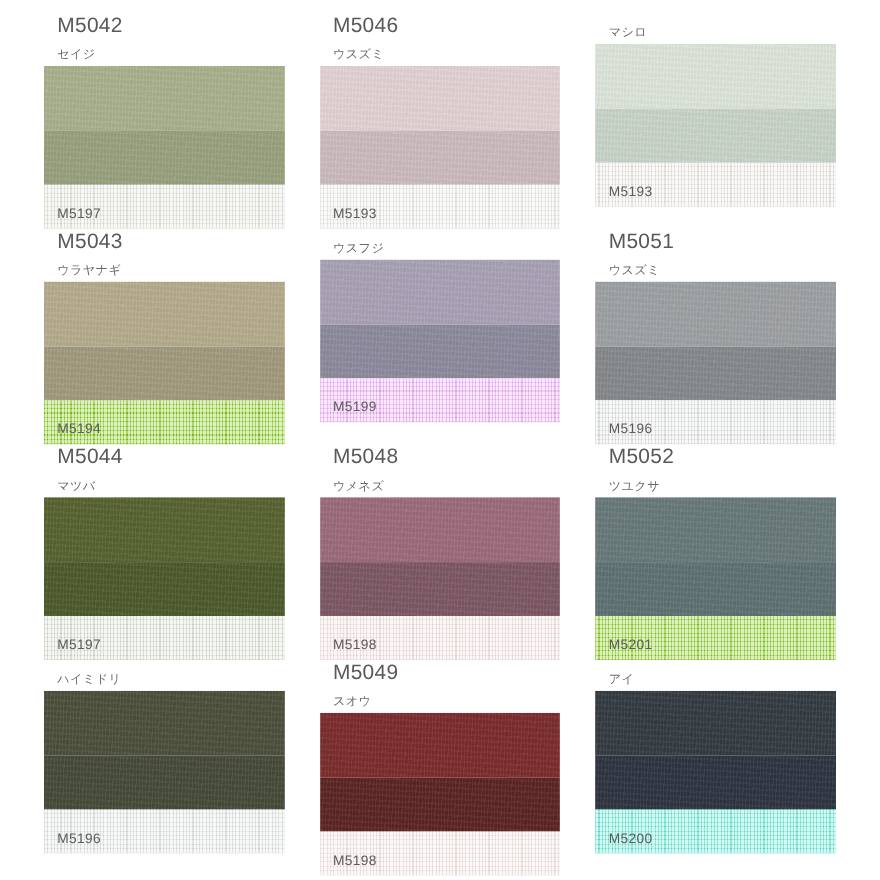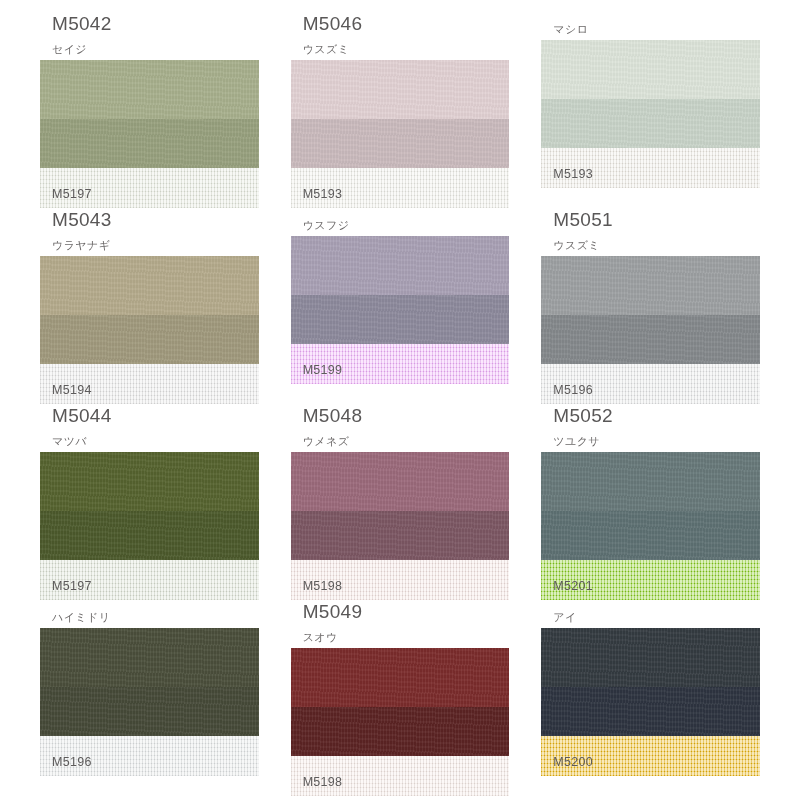--- a/index.html
+++ b/index.html
@@ -137,21 +137,21 @@
           <span class="band-label">M5193</span>
         </div>
       </div>
     </div>
     <div class="swatch-card">
       <div class="card-code">M5043</div>
       <div class="card-kana">ウラヤナギ</div>
       <div class="swatch-block">
         <div class="band band-top" style="background-color: rgb(181, 171, 140);"></div>
         <div class="band band-mid" style="background-color: rgb(161, 154, 125);"></div>
-        <div class="band band-bottom" style="background-color: #e5e5e5;">
+        <div class="band band-bottom" style="background-color: #84cc16;">
           <span class="band-label">M5194</span>
         </div>
       </div>
     </div>
     <div class="swatch-card">
       <div class="card-kana">ウスフジ</div>
       <div class="swatch-block">
         <div class="band band-top" style="background-color: rgb(169, 161, 181);"></div>
         <div class="band band-mid" style="background-color: rgb(141, 138, 157);"></div>
         <div class="band band-bottom" style="background-color: #f0abfc;">
@@ -222,18 +222,18 @@
         <div class="band band-bottom" style="background-color: rgb(243, 231, 227);">
           <span class="band-label">M5198</span>
         </div>
       </div>
     </div>
     <div class="swatch-card">
       <div class="card-kana">アイ</div>
       <div class="swatch-block">
         <div class="band band-top" style="background-color: rgb(52, 59, 65);"></div>
         <div class="band band-mid" style="background-color: rgb(46, 52, 64);"></div>
-        <div class="band band-bottom" style="background-color: #eab308;">
+        <div class="band band-bottom" style="background-color: #5eead4;">
           <span class="band-label">M5200</span>
         </div>
       </div>
     </div>
   </div>
 
 </body></html>

